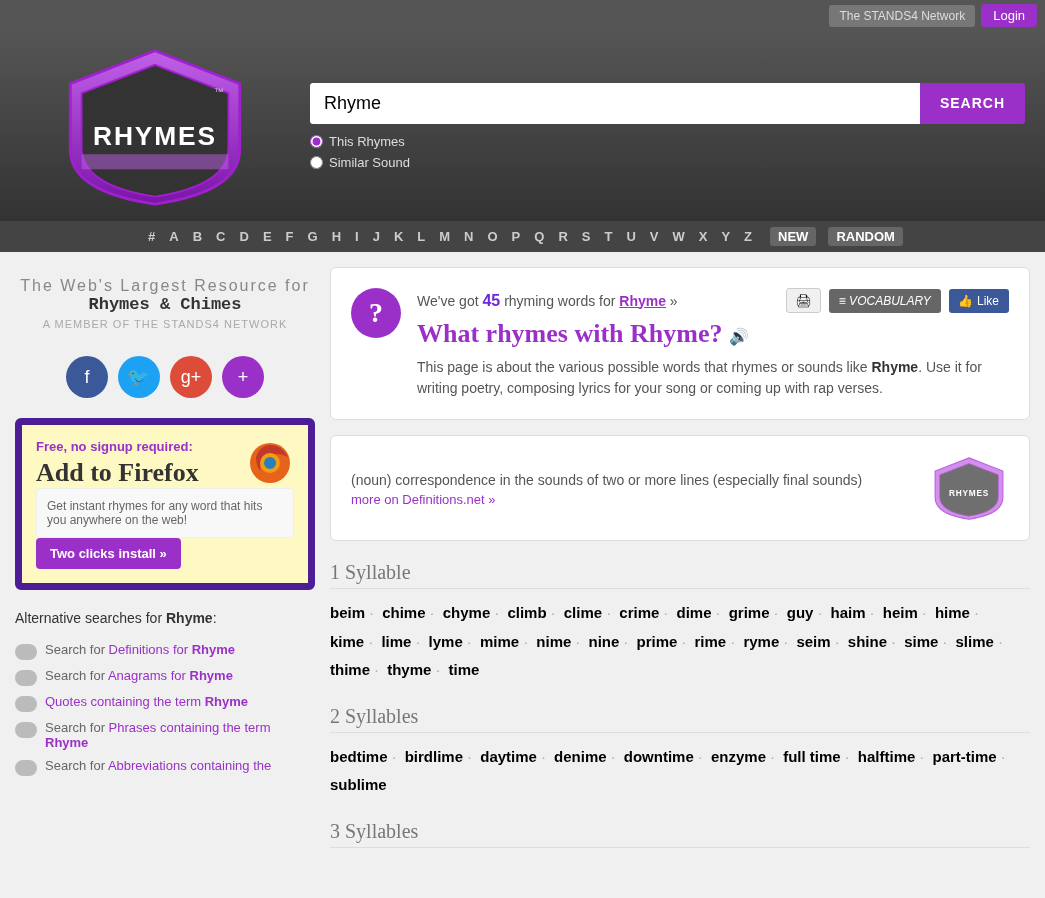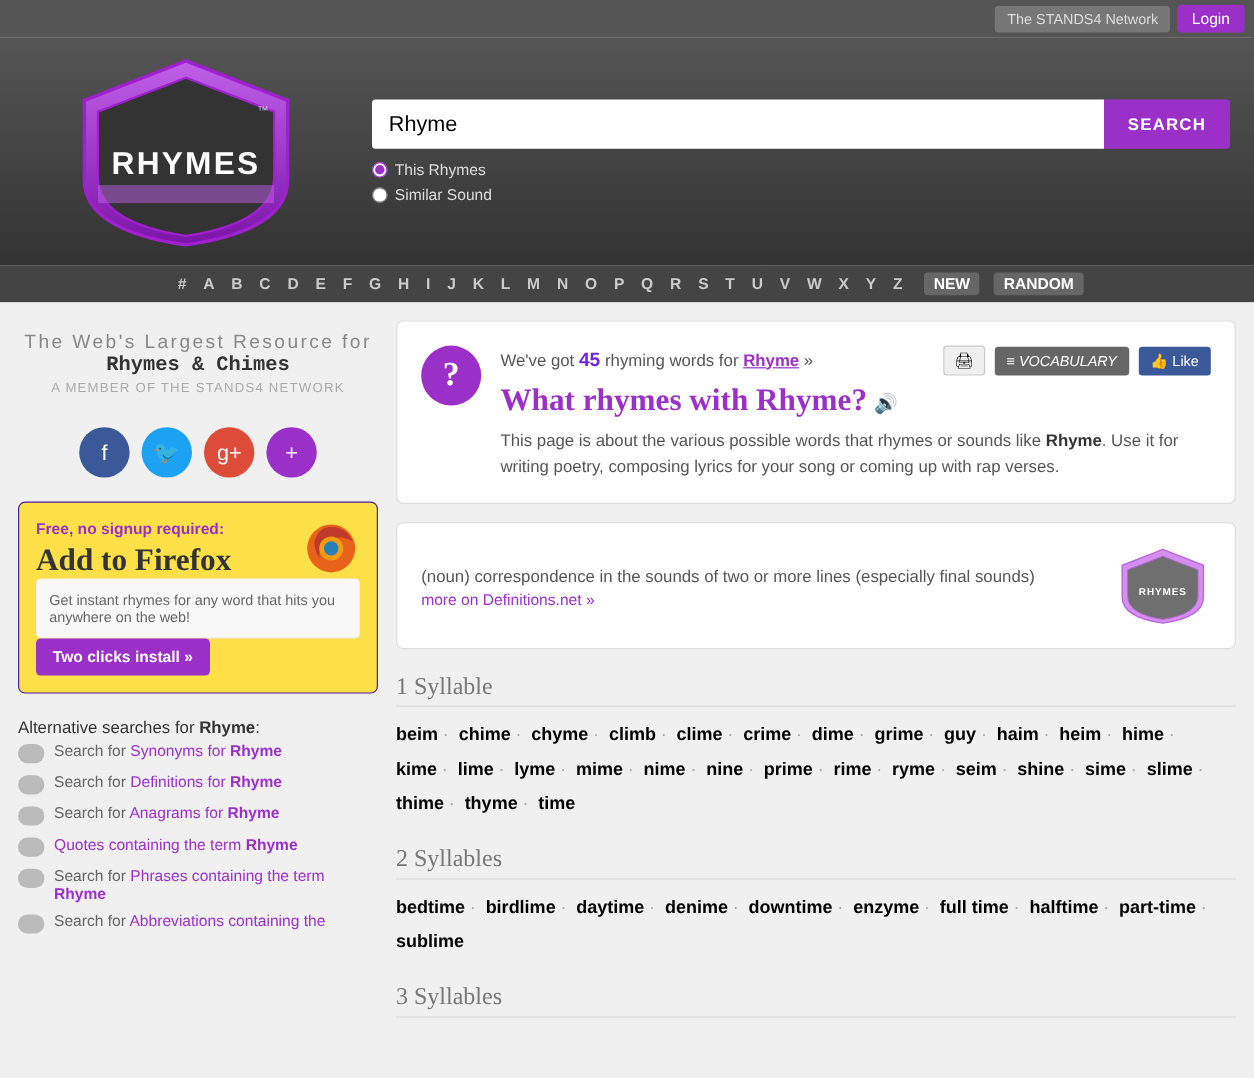--- a/index.html
+++ b/index.html
@@ -161,22 +161,22 @@
       font-size: 18px; color: #fff;
       cursor: pointer;
       text-decoration: none;
     }
     .social-icon.fb { background: #3b5998; }
     .social-icon.tw { background: #1da1f2; }
     .social-icon.gp { background: #dd4b39; }
     .social-icon.add { background: #9b30c8; }
 
     .firefox-box {
-      background: #fde047;
-      border: 1px solid #4c1d95;
+      background: #fef9c3;
+      border: 7px solid #4c1d95;
       border-radius: 6px;
       padding: 14px;
       position: relative;
     }
     .firefox-box .ff-title {
       color: #333;
       font-size: 13px;
       margin-bottom: 4px;
     }
     .firefox-box .ff-title .free { color: #9b30c8; font-weight: bold; }
@@ -212,21 +212,21 @@
       cursor: pointer;
       font-weight: bold;
     }
 
     .alt-searches {
       padding: 10px 0;
     }
     .alt-searches .alt-title {
       font-size: 14px;
       color: #333;
-      margin-bottom: 0;
+      margin-bottom: 12px;
     }
     .alt-searches .alt-title strong { font-weight: bold; }
     .alt-item {
       display: flex;
       align-items: flex-start;
       gap: 8px;
       padding: 4px 0;
       font-size: 13px;
       color: #666;
     }
@@ -467,24 +467,20 @@
       </div>
       <button class="ff-install-btn">Two clicks install »</button>
     </div>
 
     <div class="alt-searches">
       <div class="alt-title">
         <span>Alternative searches for</span> <strong>Rhyme</strong>:
       </div>
       <div class="alt-item">
         <div class="bubble"></div>
-        <span>Search for <a href="#">Synonyms for <strong>Rhyme</strong></a></span>
-      </div>
-      <div class="alt-item">
-        <div class="bubble"></div>
         <span>Search for <a href="#">Definitions for <strong>Rhyme</strong></a></span>
       </div>
       <div class="alt-item">
         <div class="bubble"></div>
         <span>Search for <a href="#">Anagrams for <strong>Rhyme</strong></a></span>
       </div>
       <div class="alt-item">
         <div class="bubble"></div>
         <span><a href="#">Quotes containing the term <strong>Rhyme</strong></a></span>
       </div>

